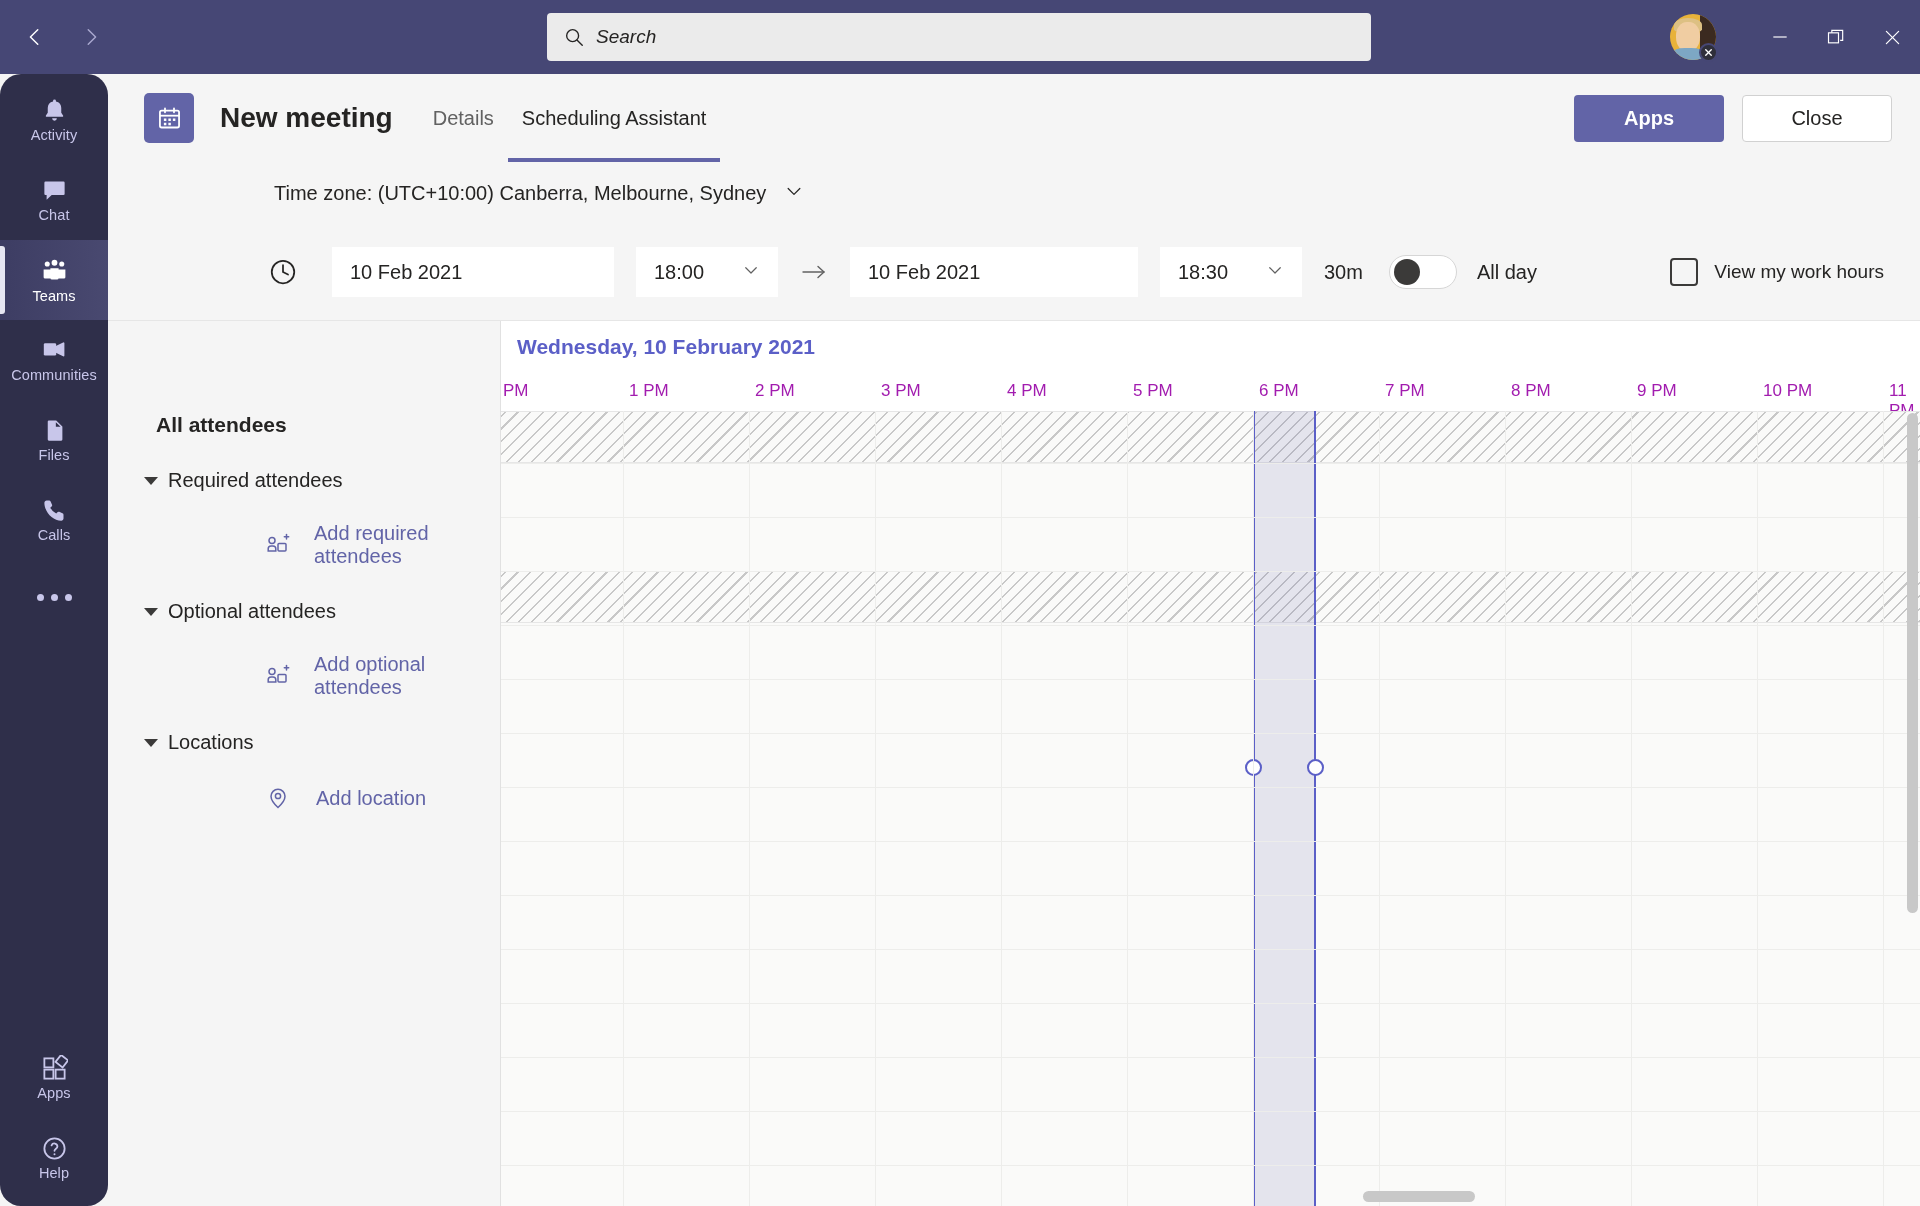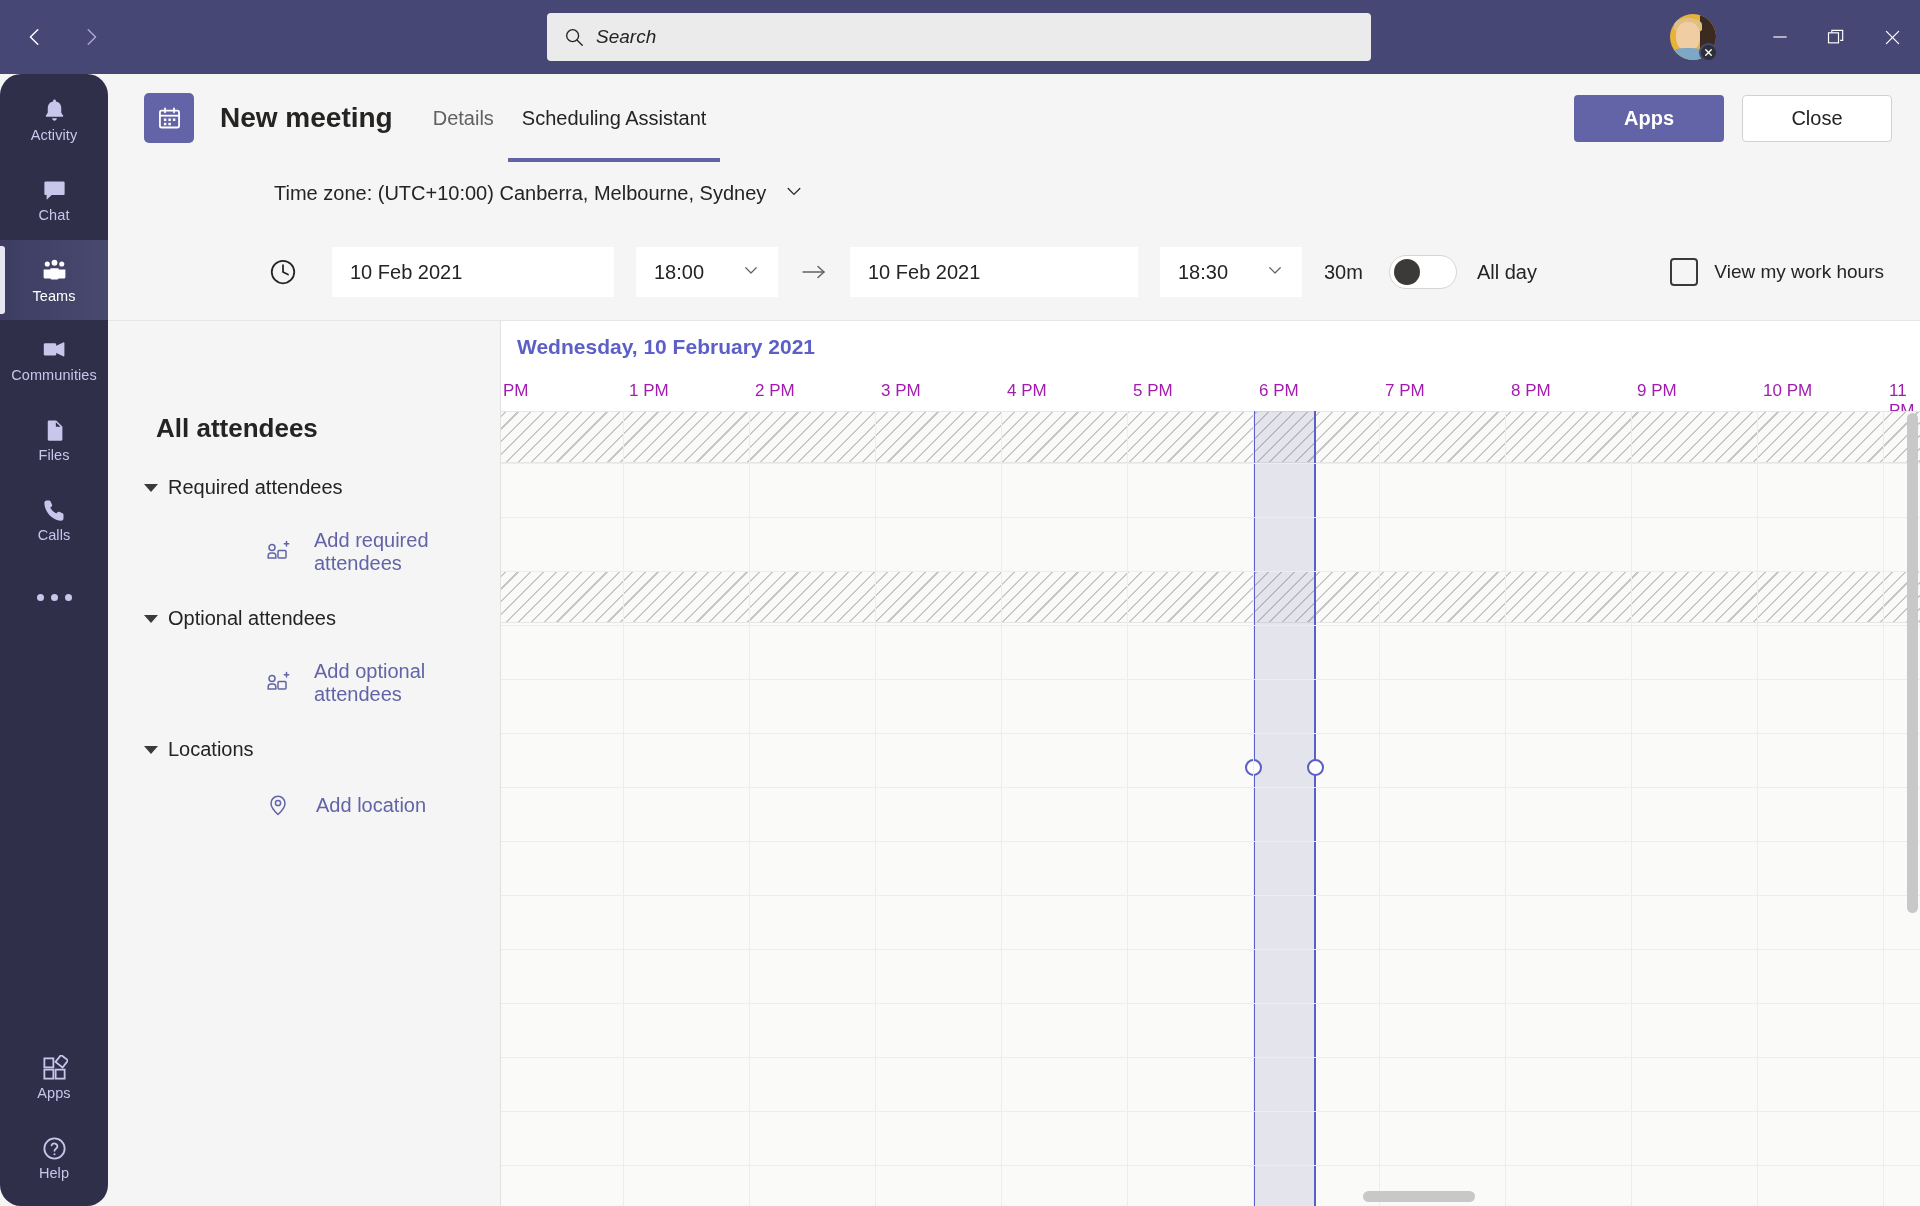--- a/index.html
+++ b/index.html
@@ -136,21 +136,21 @@
   .chk { width: 28px; height: 28px; border: 2px solid #3b3a39; border-radius: 4px; background: #f5f5f5; }
   .workhours .wlabel { font-size: 19px; color: #252423; }
 
   
   .sched { flex: 1; display: flex; min-height: 0; border-top: 1px solid #e6e6e6; position: relative; }
   .attpanel {
     width: 393px; flex: 0 0 393px; background: #f5f5f5;
     border-right: 1px solid #e1e1e1; padding-top: 8px; overflow: hidden;
   }
   .att-spacer { height: 72px; }
-  .att-title { font-size: 26px; font-weight: bold; color: #252423; padding: 12px 0 0 48px; }
+  .att-title { font-size: 21px; font-weight: bold; color: #252423; padding: 12px 0 0 48px; }
   .group {
     display: flex; align-items: center; gap: 10px; padding-left: 36px;
     margin-top: 32px; cursor: pointer;
   }
   .caret { width: 0; height: 0; border-left: 7px solid transparent; border-right: 7px solid transparent; border-top: 8px solid #3b3a39; }
   .group .glabel { font-size: 20px; color: #252423; }
   .person { display: flex; align-items: center; gap: 18px; padding-left: 152px; margin-top: 20px; }
   .p-avatar { width: 42px; height: 42px; border-radius: 50%; overflow: hidden; position: relative; background: #e8b23a; flex: 0 0 42px; margin-left: -115px; }
   .p-avatar .face { position: absolute; left: 6px; top: 8px; width: 22px; height: 27px; background: #f0cda2; border-radius: 45% 45% 48% 48%; }
   .p-avatar .hair { position: absolute; left: 4px; top: 4px; width: 26px; height: 12px; background: #ddc083; border-radius: 50% 50% 20% 20%; }

